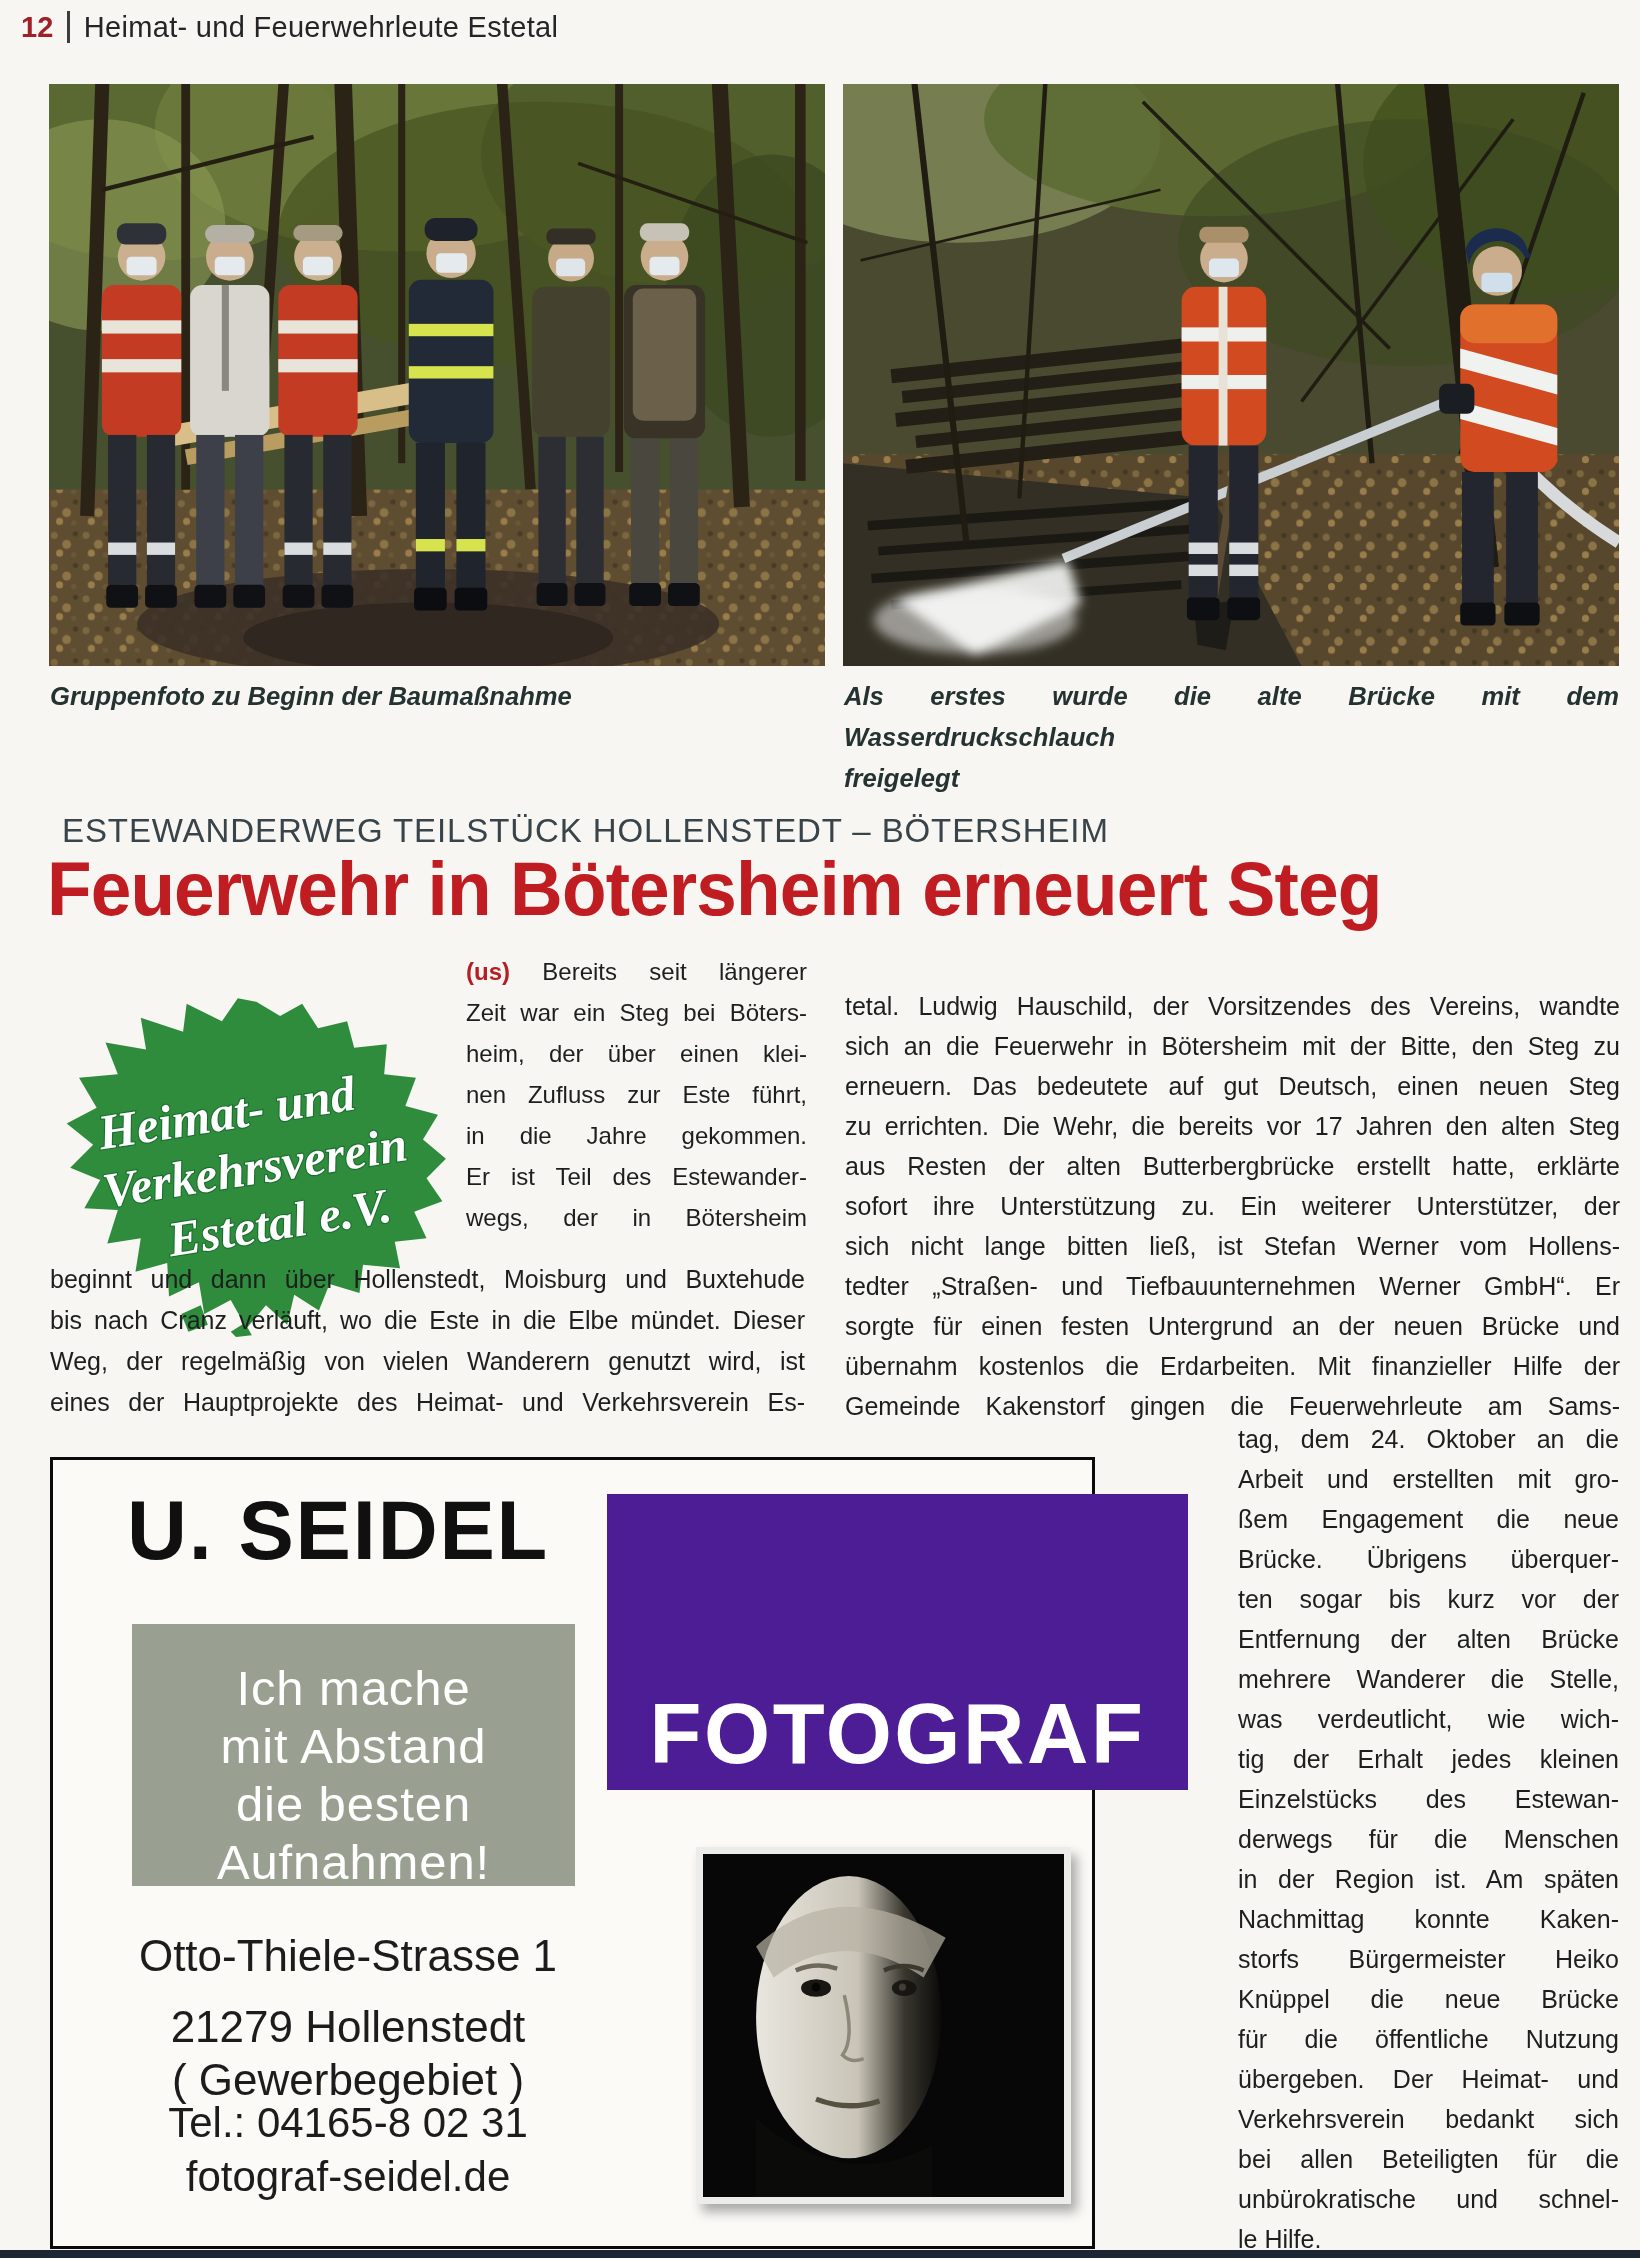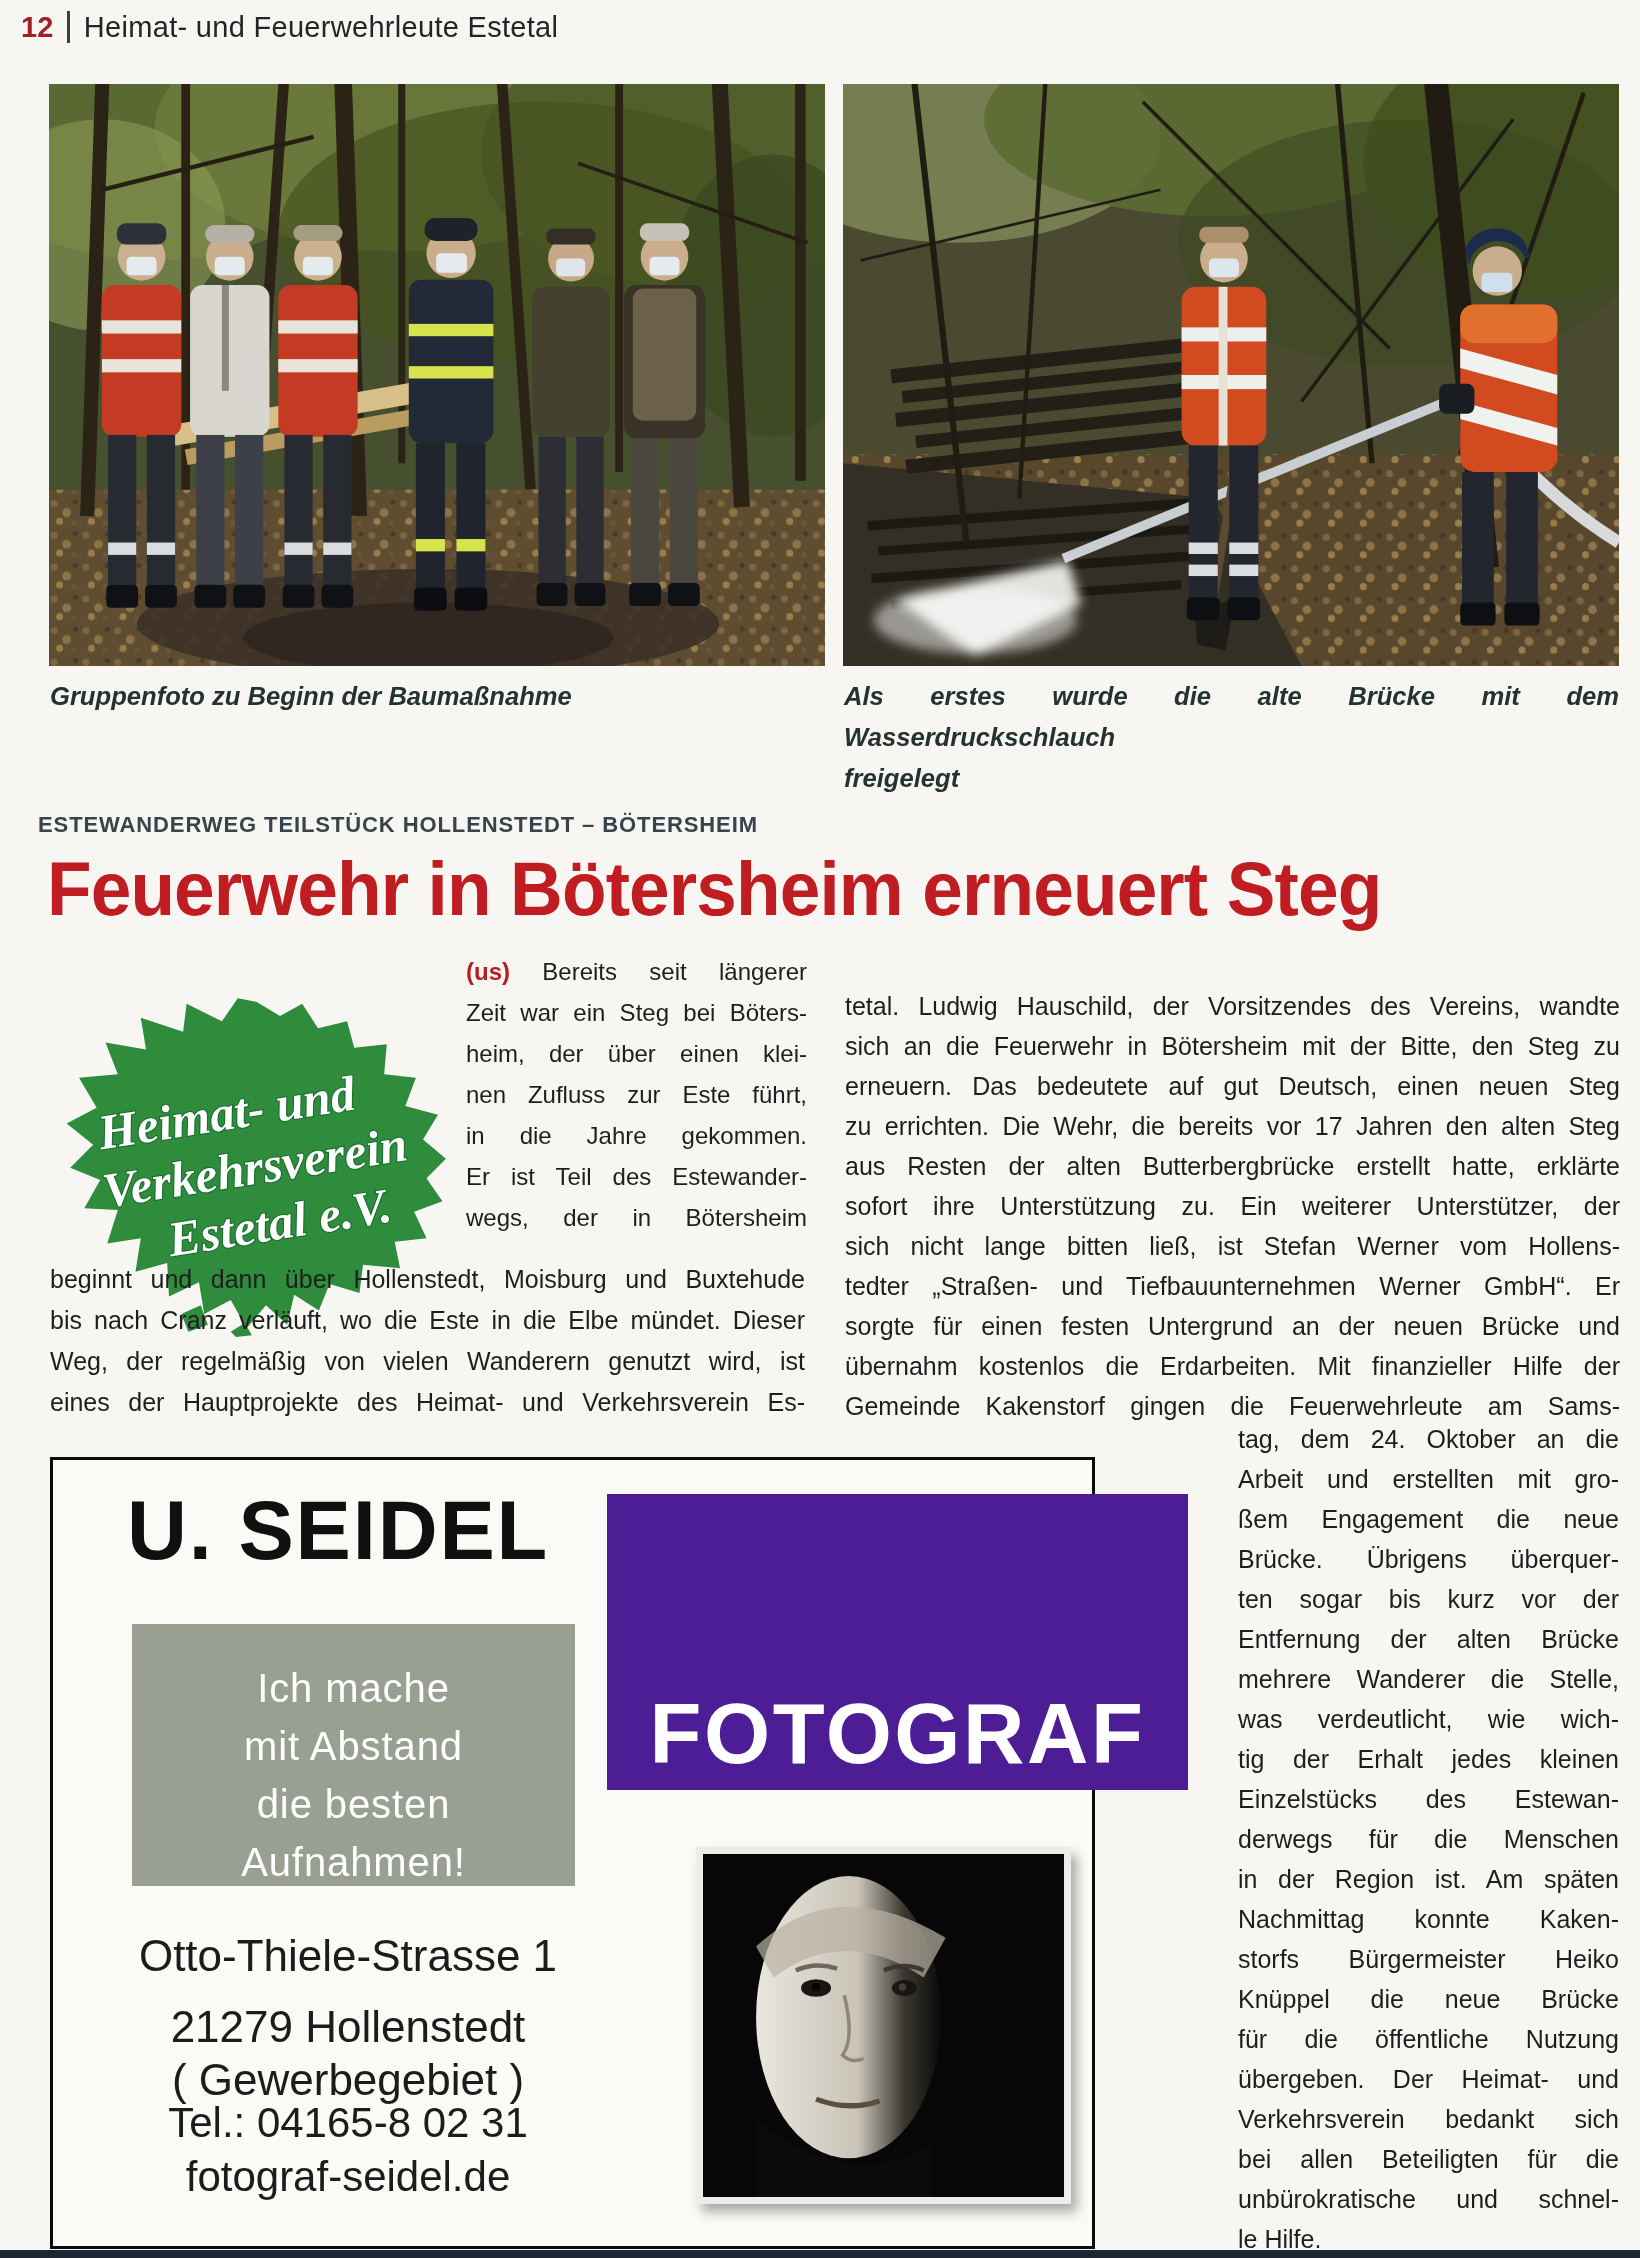--- a/index.html
+++ b/index.html
@@ -19,21 +19,21 @@
   .photo svg{display:block}
 
   
   .caption{position:absolute;top:676px;font-style:italic;font-weight:600;font-size:25.6px;
            color:#243231;line-height:41px}
   .caption-left{left:50px;width:759px}
   .caption-right{left:844px;width:775px}
   .j{text-align:justify;text-align-last:justify;text-justify:inter-word}
 
   
-  .kicker{position:absolute;left:38px;top:812px;font-size:22px;font-weight:bold;
+  .kicker{position:absolute;left:62px;top:812px;font-size:33px;font-weight:normal;
           color:#39434a;letter-spacing:0.9px}
   .headline{position:absolute;left:47px;top:845px;margin:0;font-size:76px;font-weight:bold;
             color:#c01d22;letter-spacing:-0.9px;white-space:nowrap;
             transform:scaleX(.96);transform-origin:left top}
 
   
   .col{position:absolute;color:#1d1f1e}
   .line{height:40px;line-height:40px;font-size:25px;overflow:hidden}
   .beside{left:466px;top:951px;width:341px}
   .beside .line{height:41px;line-height:41px;font-size:24px}
@@ -51,21 +51,21 @@
   .ad{position:absolute;left:50px;top:1457px;width:1045px;height:792px;
       border:3.5px solid #0a0a0a;background:#fbfaf7;box-sizing:border-box}
   .ad-name{position:absolute;left:74px;top:23px;font-size:83px;font-weight:bold;
            color:#101010;letter-spacing:1.8px}
   .ad-blackbox{position:absolute;left:554px;top:34px;width:581px;height:296px;background:#4c1d95;
                display:flex;align-items:flex-end;justify-content:center}
   .ad-prof{color:#ffffff;font-weight:bold;font-size:85px;letter-spacing:2.6px;line-height:1;
            padding-bottom:14px}
   .ad-graybox{position:absolute;left:79px;top:164px;width:443px;height:262px;background:#9aa091;
               color:#fff;text-align:center;padding-top:35px;box-sizing:border-box}
-  .slogan-line{font-size:40px;line-height:58px;letter-spacing:0.9px}
+  .slogan-line{font-size:49px;line-height:58px;letter-spacing:0.9px}
   .ad-addr{position:absolute;left:25px;width:540px;text-align:center;color:#1c1c1c}
   .a1{top:471px;font-size:44px}
   .a2{top:542px;font-size:44px}
   .a3{top:595px;font-size:44px}
   .a4{top:639px;font-size:42px}
   .a5{top:693px;font-size:42px}
 
   .ad-portrait{position:absolute;left:643px;top:387px;width:375px;height:357px;background:#060606;
                border:7px solid #ececea;box-sizing:border-box;
                box-shadow:6.2px 8px 10.6px rgba(40,40,40,.38)}

